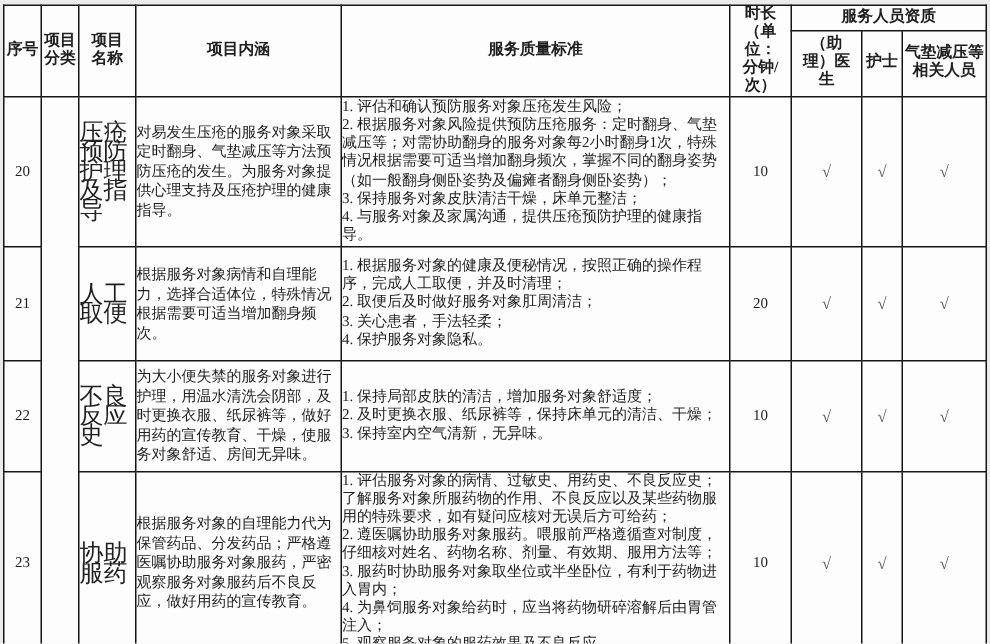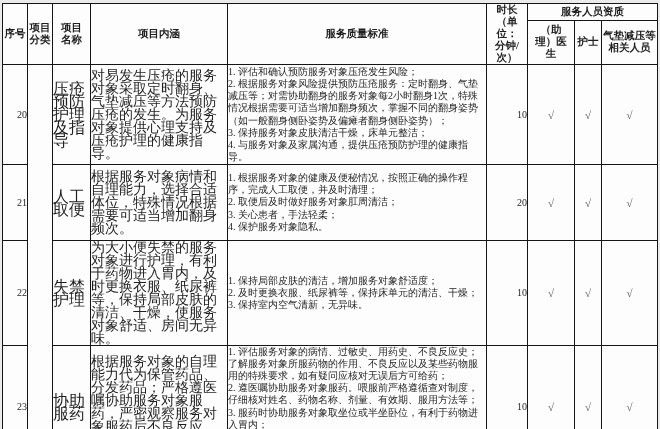--- a/index.html
+++ b/index.html
@@ -25,32 +25,32 @@
   }
   th{
     font-weight:bold;
     font-size:10.5px;
     line-height:12px;
     text-align:center;
     white-space:pre-line;
     margin-left:36px;
   }
   td.center{
-    text-align:right;
+    text-align:center;
     font-size:10px;
     line-height:12px;
   }
   td.name-cell{
     text-align:left;
     font-size:16px;
     line-height:13px;
     padding:0 2px;
   }
   td.content-cell{
-    font-size:14px;
+    font-size:10px;
     line-height:13px;
     padding:2px 4px;
     text-align:left;
   }
   td.standard-cell{
     font-size:10px;
     line-height:12.1px;
     padding:1px 3px;
     text-align:left;
     white-space:pre-wrap;
@@ -128,22 +128,22 @@
 2. 取便后及时做好服务对象肛周清洁；
 3. 关心患者，手法轻柔；
 4. 保护服务对象隐私。</td>
         <td class="center">20</td>
         <td class="check-cell">√</td>
         <td class="check-cell">√</td>
         <td class="check-cell">√</td>
       </tr>
       <tr style="height:74px">
         <td class="center">22</td>
-        <td class="name-cell">失禁护理</td>
-        <td class="content-cell">为大小便失禁的服务对象进行护理，有利于药物进入胃内，及时更换衣服、纸尿裤等，保持局部皮肤的清洁、干燥，使服务对象舒适、房间无异味。</td>
+        <td class="name-cell">不良反应史</td>
+        <td class="content-cell">为大小便失禁的服务对象进行护理，用温水清洗会阴部，及时更换衣服、纸尿裤等，做好用药的宣传教育、干燥，使服务对象舒适、房间无异味。</td>
         <td class="standard-cell">1. 保持局部皮肤的清洁，增加服务对象舒适度；
 2. 及时更换衣服、纸尿裤等，保持床单元的清洁、干燥；
 3. 保持室内空气清新，无异味。</td>
         <td class="center">10</td>
         <td class="check-cell">√</td>
         <td class="check-cell">√</td>
         <td class="check-cell">√</td>
       </tr>
       <tr style="height:122px">
         <td class="center">23</td>

